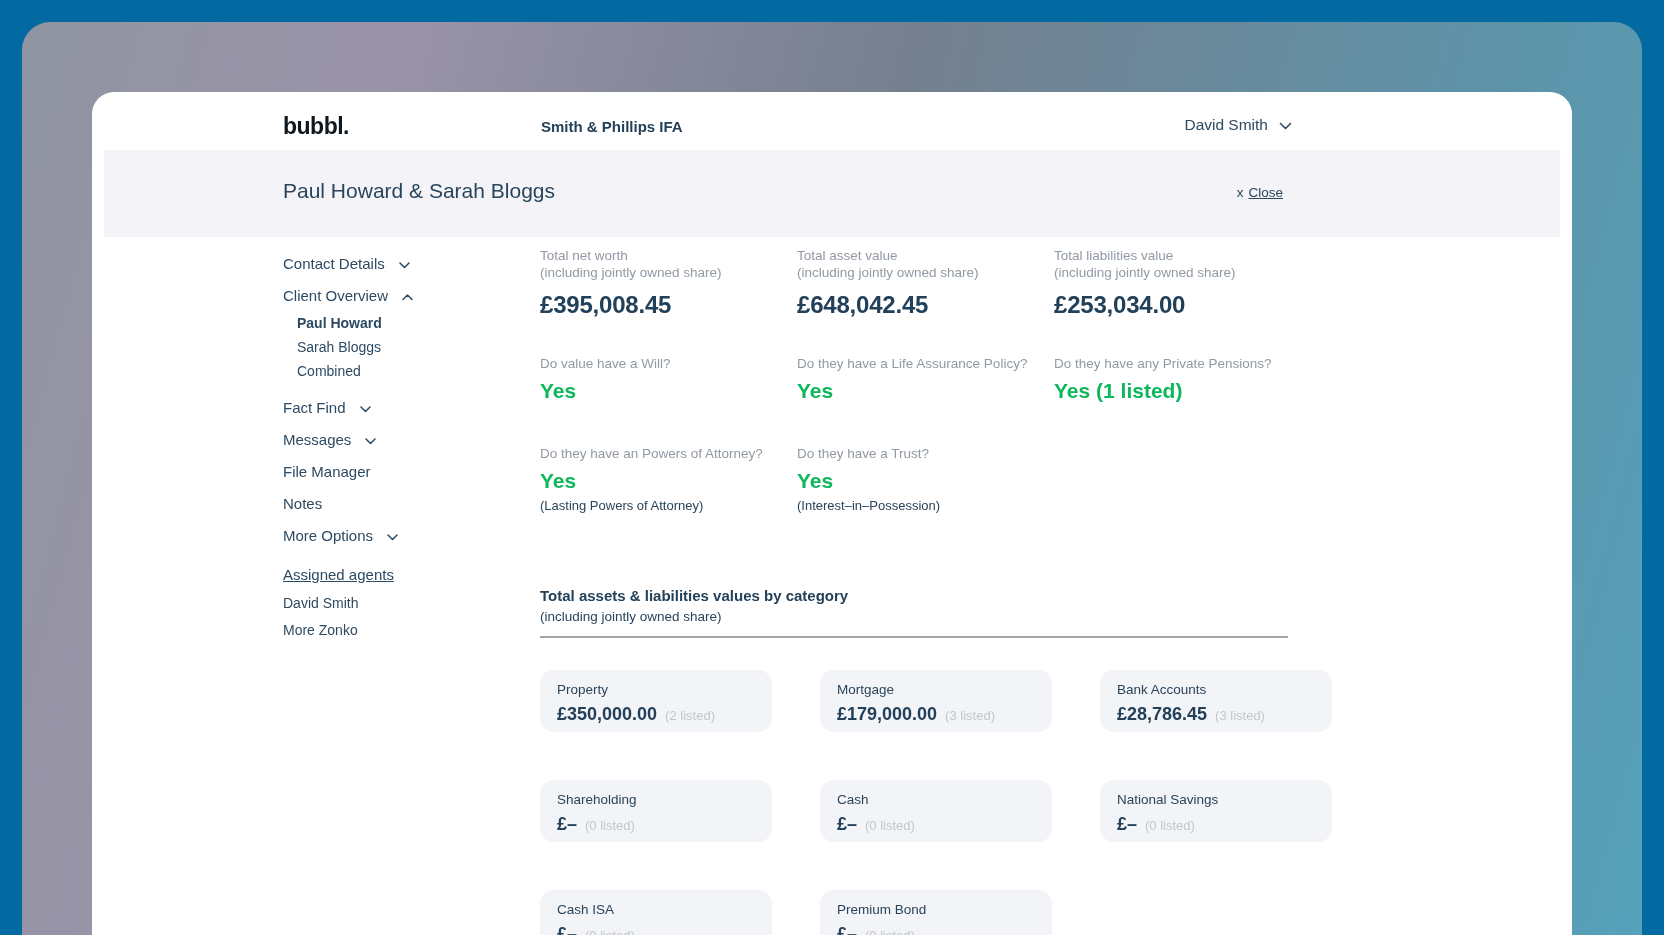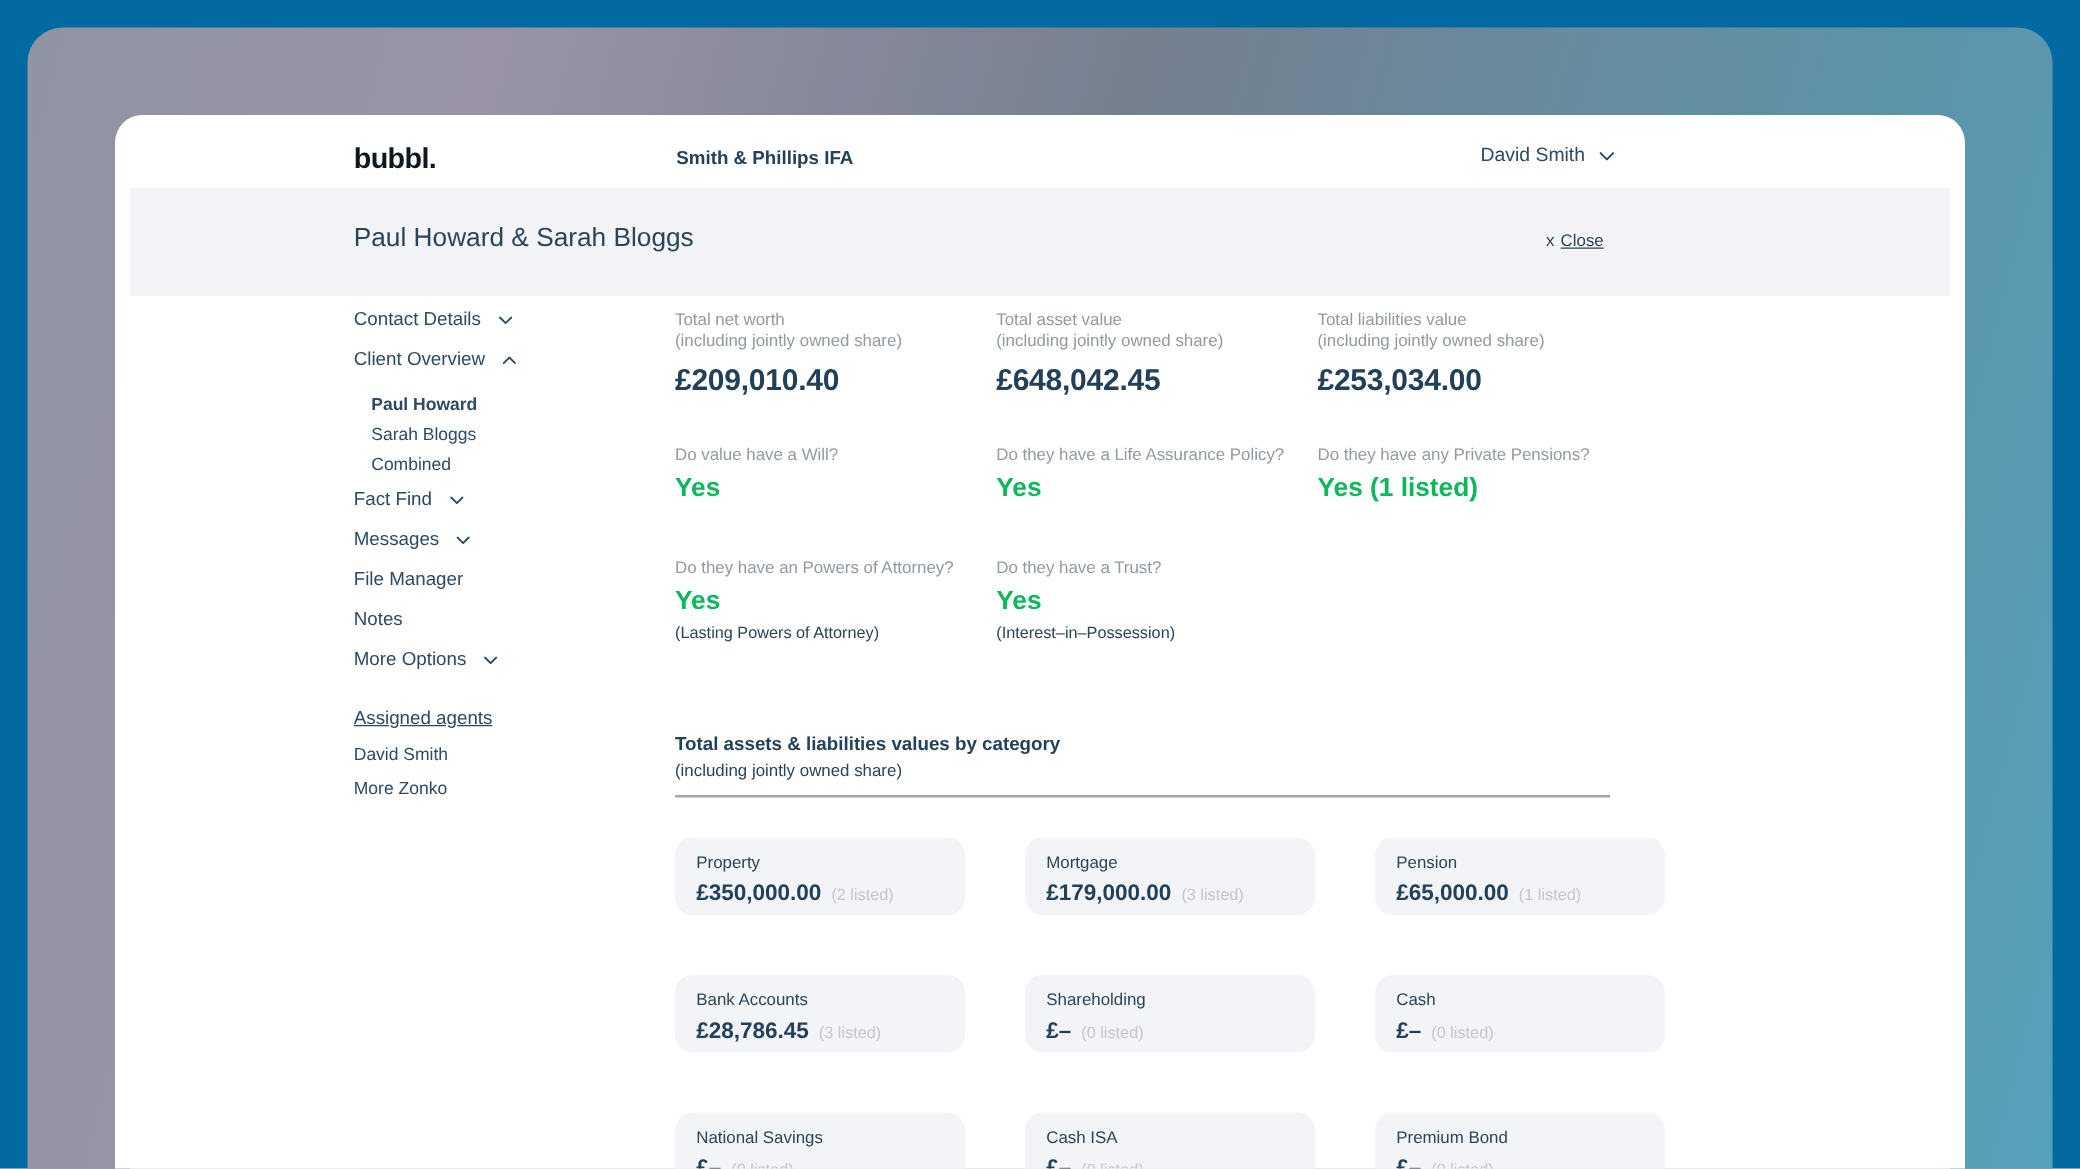--- a/index.html
+++ b/index.html
@@ -22,21 +22,21 @@
   .win-subheader { position:relative; height:87px; background:#f4f4f8; }
   .client-title { position:absolute; left:179px; top:29px; font-size:21px; color:#29455c; }
   .close-btn { position:absolute; right:277px; top:35px; font-size:13.5px; color:#2a4459; display:flex; gap:5px; align-items:center; cursor:pointer; }
   .close-btn .close-word { text-decoration:underline; }
 
   
   .win-body { position:relative; background:#ffffff; height:755px; }
 
   
   .sidebar { position:absolute; left:179px; top:10px; width:220px; color:#2d4a63; }
-  .nav-item { height:32px; display:flex; align-items:flex-start; gap:14px; font-size:15px; cursor:pointer; }
+  .nav-item { height:32px; display:flex; align-items:center; gap:14px; font-size:15px; cursor:pointer; }
   .nav-sub { height:24px; display:flex; align-items:center; padding-left:14px; font-size:14px; cursor:pointer; }
   .nav-sub.selected { font-weight:bold; }
   .agents { margin-top:15px; }
   .agents-heading { font-size:15px; text-decoration:underline; margin-bottom:12px; cursor:pointer; }
   .agent { font-size:14px; margin-bottom:11px; }
   .chev { display:inline-block; }
 
   
   .main { position:absolute; left:436px; top:10px; width:752px; }
   .stats-grid { display:grid; grid-template-columns:257px 257px 238px; row-gap:36px; }
@@ -134,21 +134,21 @@
           <div class="agent">More Zonko</div>
         </div>
       </nav>
 
       <main class="main">
         <div class="stats-grid">
 
           <div>
             <div class="stat-label">Total net worth</div>
             <div class="stat-label">(including jointly owned share)</div>
-            <div class="stat-value">£209,010.40</div>
+            <div class="stat-value">£395,008.45</div>
           </div>
           <div>
             <div class="stat-label">Total asset value</div>
             <div class="stat-label">(including jointly owned share)</div>
             <div class="stat-value">£648,042.45</div>
           </div>
           <div>
             <div class="stat-label">Total liabilities value</div>
             <div class="stat-label">(including jointly owned share)</div>
             <div class="stat-value">£253,034.00</div>
@@ -197,27 +197,20 @@
               </div>
           </div>
           <div class="cat-card">
             <div class="cat-label">Mortgage</div>
             <div class="cat-row">
                 <span class="cat-value">£179,000.00</span>
                 <span class="cat-listed">(3 listed)</span>
               </div>
           </div>
           <div class="cat-card">
-            <div class="cat-label">Pension</div>
-            <div class="cat-row">
-                <span class="cat-value">£65,000.00</span>
-                <span class="cat-listed">(1 listed)</span>
-              </div>
-          </div>
-          <div class="cat-card">
             <div class="cat-label">Bank Accounts</div>
             <div class="cat-row">
                 <span class="cat-value">£28,786.45</span>
                 <span class="cat-listed">(3 listed)</span>
               </div>
           </div>
           <div class="cat-card">
             <div class="cat-label">Shareholding</div>
             <div class="cat-row">
                 <span class="cat-value">£–</span>

